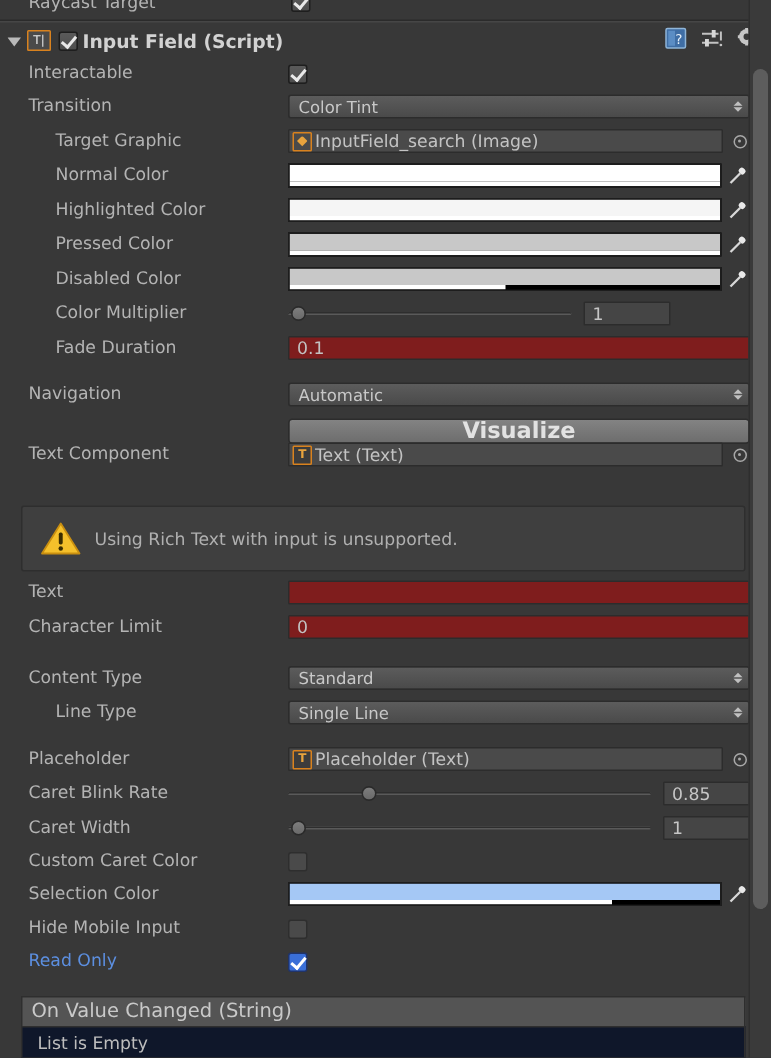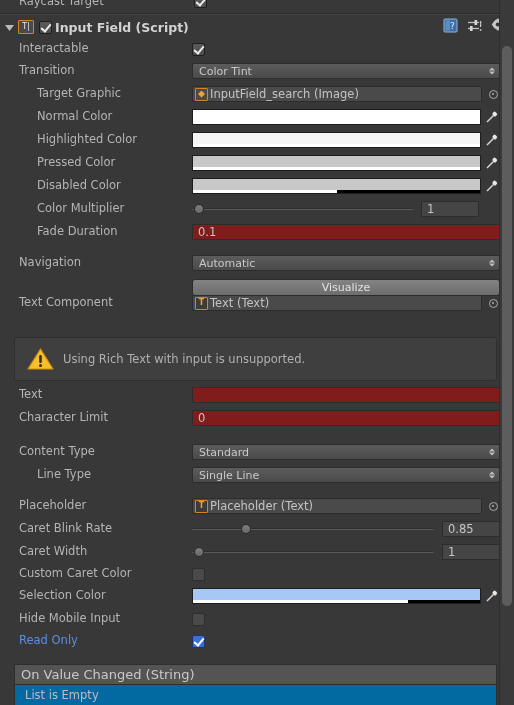--- a/index.html
+++ b/index.html
@@ -88,33 +88,33 @@
   .track .bar{position:absolute;left:0;right:0;top:6px;height:2px;background:#5a5a5a;border-radius:1px;
               box-shadow:0 1px 0 #2e2e2e inset;}
   .track .knob{position:absolute;top:2px;width:10px;height:10px;border-radius:50%;
                background:linear-gradient(#7d7d7d,#6a6a6a);border:1px solid #2a2a2a;box-sizing:border-box;}
   .numf{width:58px;height:16px;box-sizing:border-box;border:1px solid #2c2c2c;border-radius:1px;background:#454545;
         display:flex;align-items:center;padding-left:5px;color:#c6c6c6;font-size:11.5px;flex:0 0 auto;}
 
   
   .btn{flex:1;height:17px;box-sizing:border-box;border:1px solid #2c2c2c;border-radius:3px;
        background:linear-gradient(#838383,#6d6d6d);display:flex;align-items:center;justify-content:center;
-       color:#e2e2e2;font-size:11px;}
+       color:#e2e2e2;font-size:15px;font-weight:bold;}
 
   
   .helpbox{position:absolute;left:14px;top:337px;width:483px;height:44px;box-sizing:border-box;
            border:1px solid #2e2e2e;border-radius:2px;background:#3f3f3f;display:flex;align-items:center;}
   .warn-icon{width:30px;height:27px;margin-left:10px;flex:0 0 auto;display:flex;align-items:center;justify-content:center;}
   .helpbox .msg{margin-left:8px;color:#b0b0b0;font-size:11.5px;}
 
   
   .evtbox{position:absolute;left:14px;top:664px;width:483px;}
   .evt-header{height:20px;box-sizing:border-box;background:#545454;border:1px solid #2e2e2e;border-bottom:none;
               display:flex;align-items:center;padding-left:6px;color:#c9c9c9;font-size:13px;}
-  .evt-body{height:22px;box-sizing:border-box;background:#0369a1;border:1px solid #2e2e2e;
+  .evt-body{height:22px;box-sizing:border-box;background:#0f172a;border:1px solid #2e2e2e;
             display:flex;align-items:center;padding-left:10px;color:#bdbdbd;font-size:11.5px;}
 
   
   .scrollbar{position:absolute;right:0;top:0;width:14px;height:705px;background:#3a3a3a;border-left:1px solid #2e2e2e;}
   .scrollthumb{position:absolute;right:2px;top:46px;width:10px;height:560px;background:#5d5d5d;border-radius:5px;}
 </style>
 </head>
 <body>
 
 <div class="panel">
@@ -307,21 +307,21 @@
               <g stroke="#d8d8d8" stroke-width="1.5" fill="none">
                 <line x1="2" y1="12" x2="8.5" y2="5.5"></line>
               </g>
               <rect x="7.5" y="2" width="4.5" height="4" rx="1.6" transform="rotate(45 9.7 4)" fill="#e8e8e8"></rect>
             </svg>
         </div>
       </div>
     </div>
   </div>
 
-  <div class="row" style="position:absolute;top:198px;left:0;width:461px;padding-left:32px;">
+  <div class="row" style="position:absolute;top:198px;left:0;width:461px;">
     <div class="labelcol">
         <span class="lbl indent1">Color Multiplier</span>
       </div>
     <div class="fieldcol">
       <div class="sliderwrap">
         <div class="track">
           <div class="bar"></div>
             <div class="knob" id="k-mult" style="left: calc(1% - 0.1px);"></div>
         </div>
         <div class="numf">1</div>

